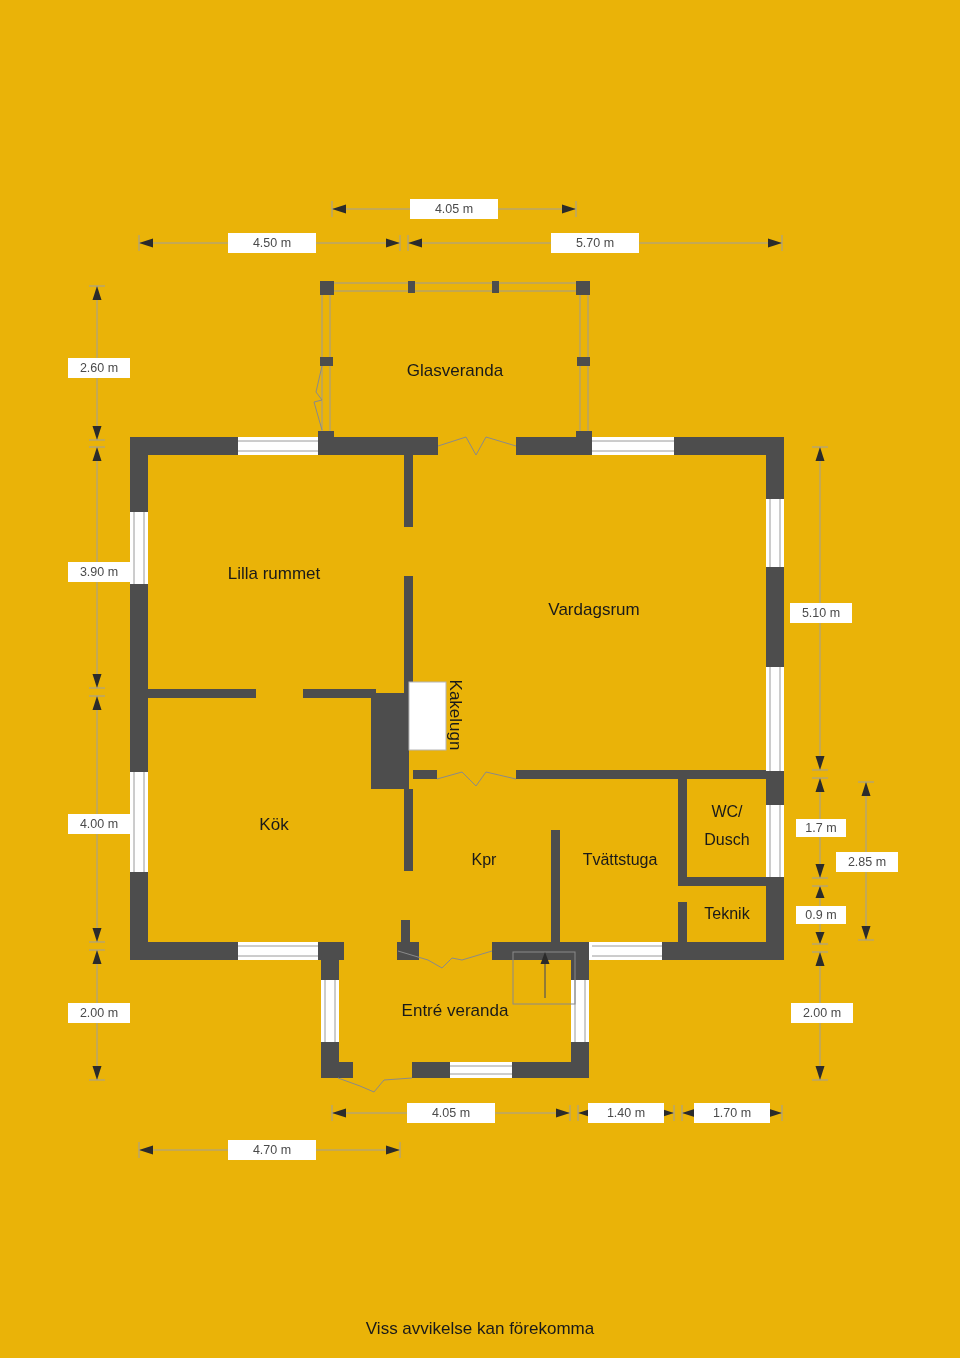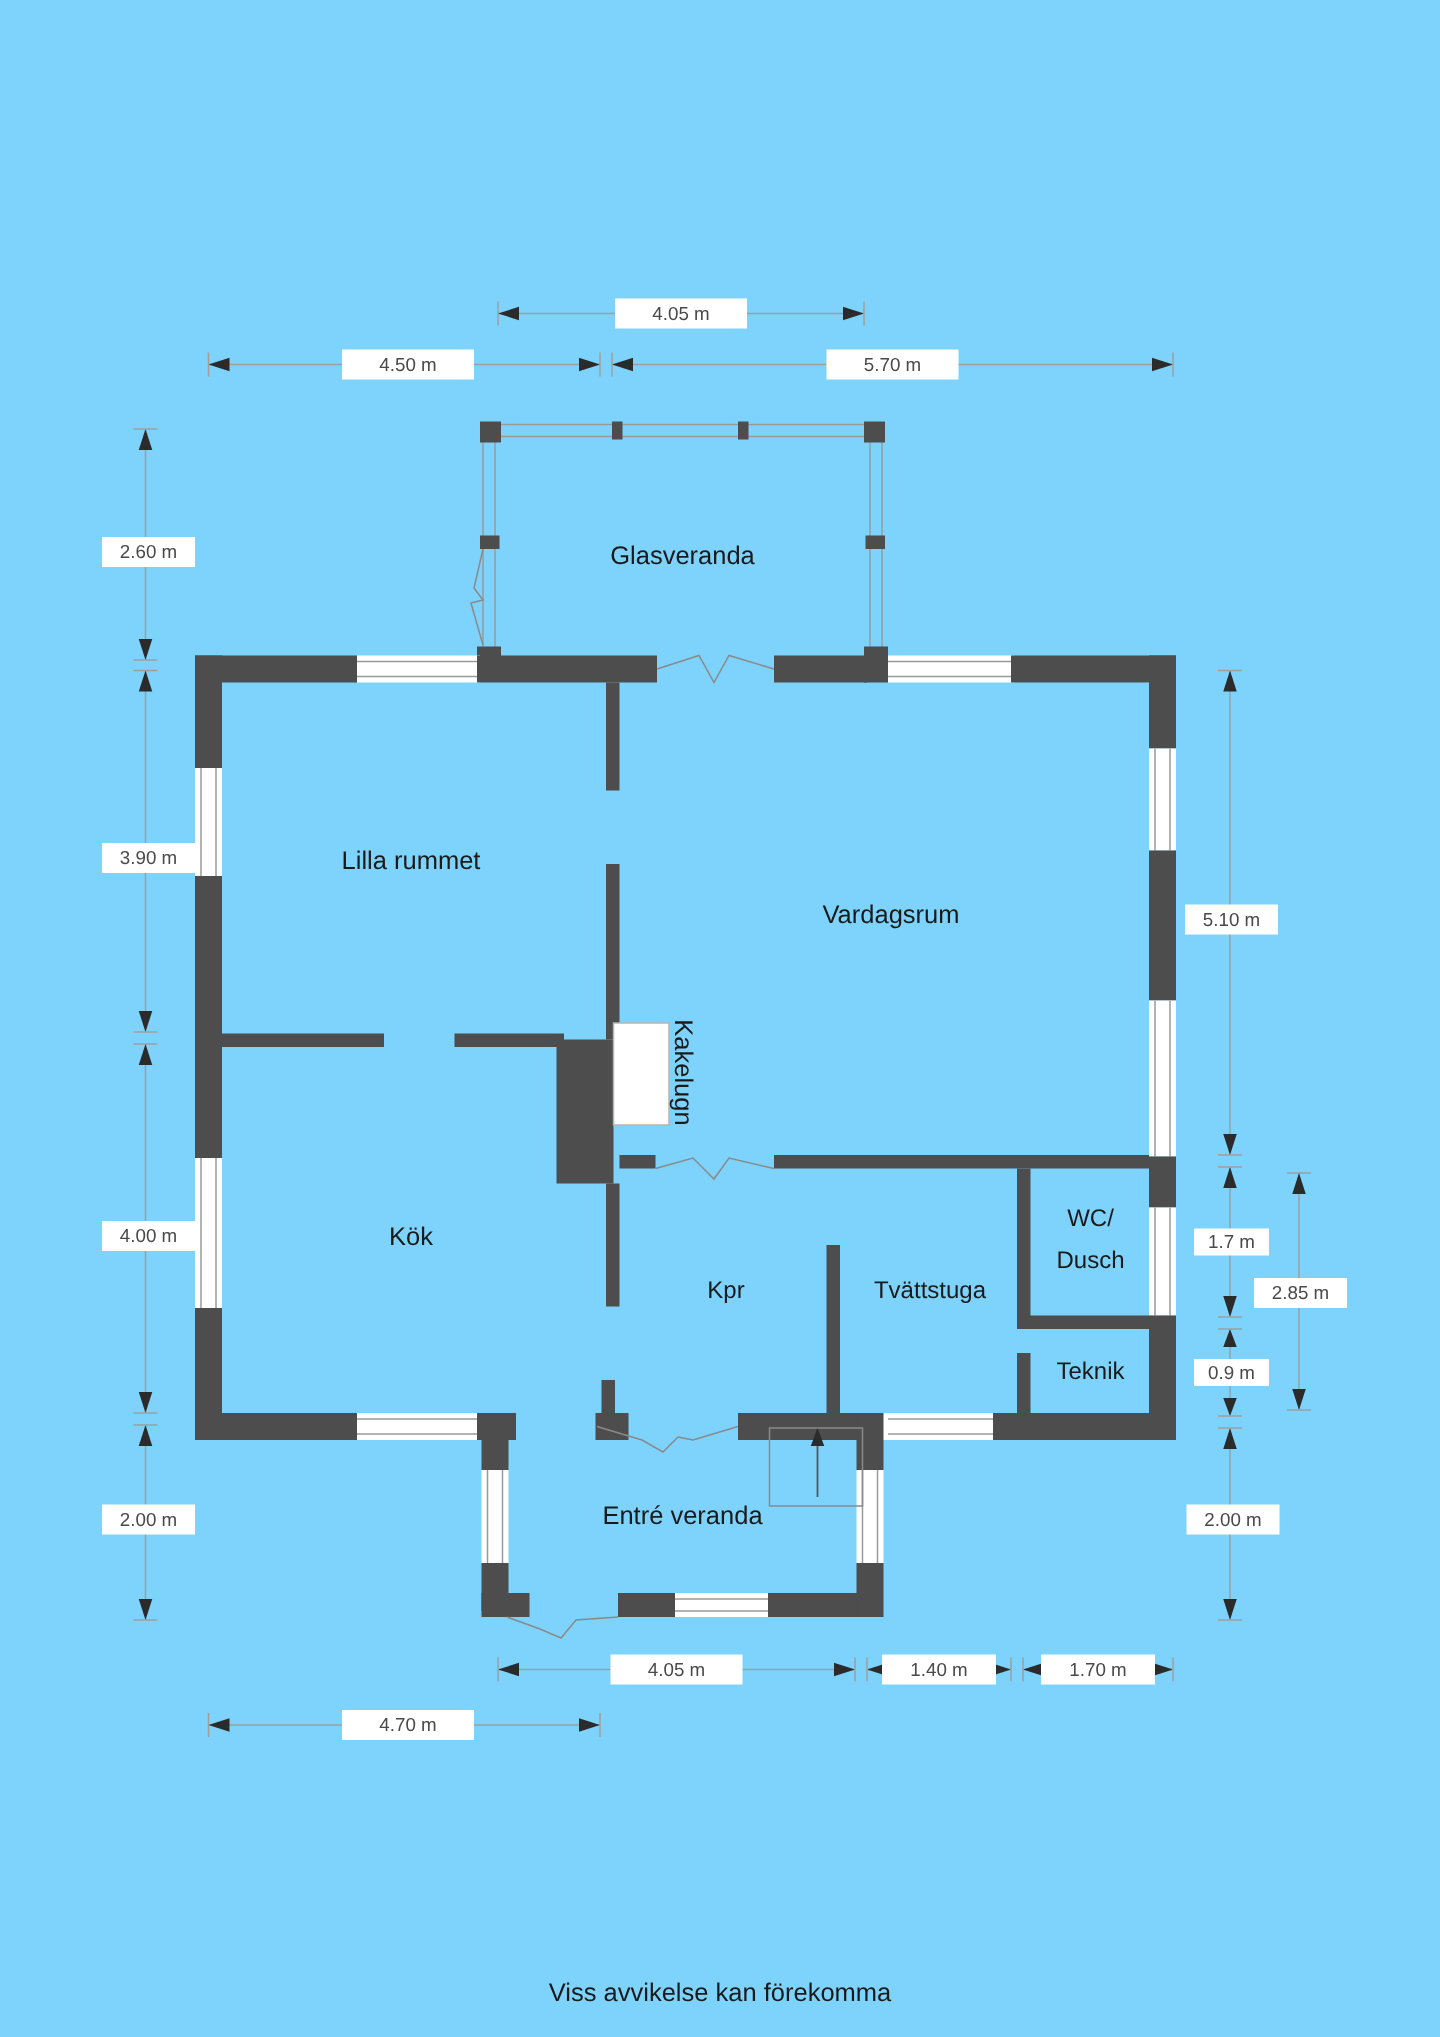--- a/index.html
+++ b/index.html
@@ -1,17 +1,17 @@
 <!DOCTYPE html>
 <html><head>
 <meta charset="utf-8">
 <style>
   html,body{margin:0;padding:0;background:#ffffff;}
   body{width:960px;height:1358px;font-family:"Liberation Sans",sans-serif;color:#1a1a1a;}
-  #plan-root{position:relative;width:960px;height:1358px;overflow:hidden;background:#7dd3fc;}
+  #plan-root{position:relative;width:960px;height:1358px;overflow:hidden;background:#eab308;}
   svg{display:block;}
   .room-label{font-family:"Liberation Sans",sans-serif;font-size:17px;fill:#1a1a1a;}
   .room-label-sm{font-family:"Liberation Sans",sans-serif;font-size:16px;fill:#1a1a1a;}
   .dim-text{font-family:"Liberation Sans",sans-serif;font-size:12.5px;fill:#4a4a4a;}
   .footer-text{font-family:"Liberation Sans",sans-serif;font-size:17px;fill:#1a1a1a;}
   .wall{fill:#4d4d4d;}
   .win-line{stroke:#9a9a9a;stroke-width:1;}
   .door-swing{stroke:#8a8a8a;stroke-width:1;fill:none;}
   .dim-line{stroke:#9e9e9e;stroke-width:1;}
   .dim-arrow{fill:#2b2b2b;}

